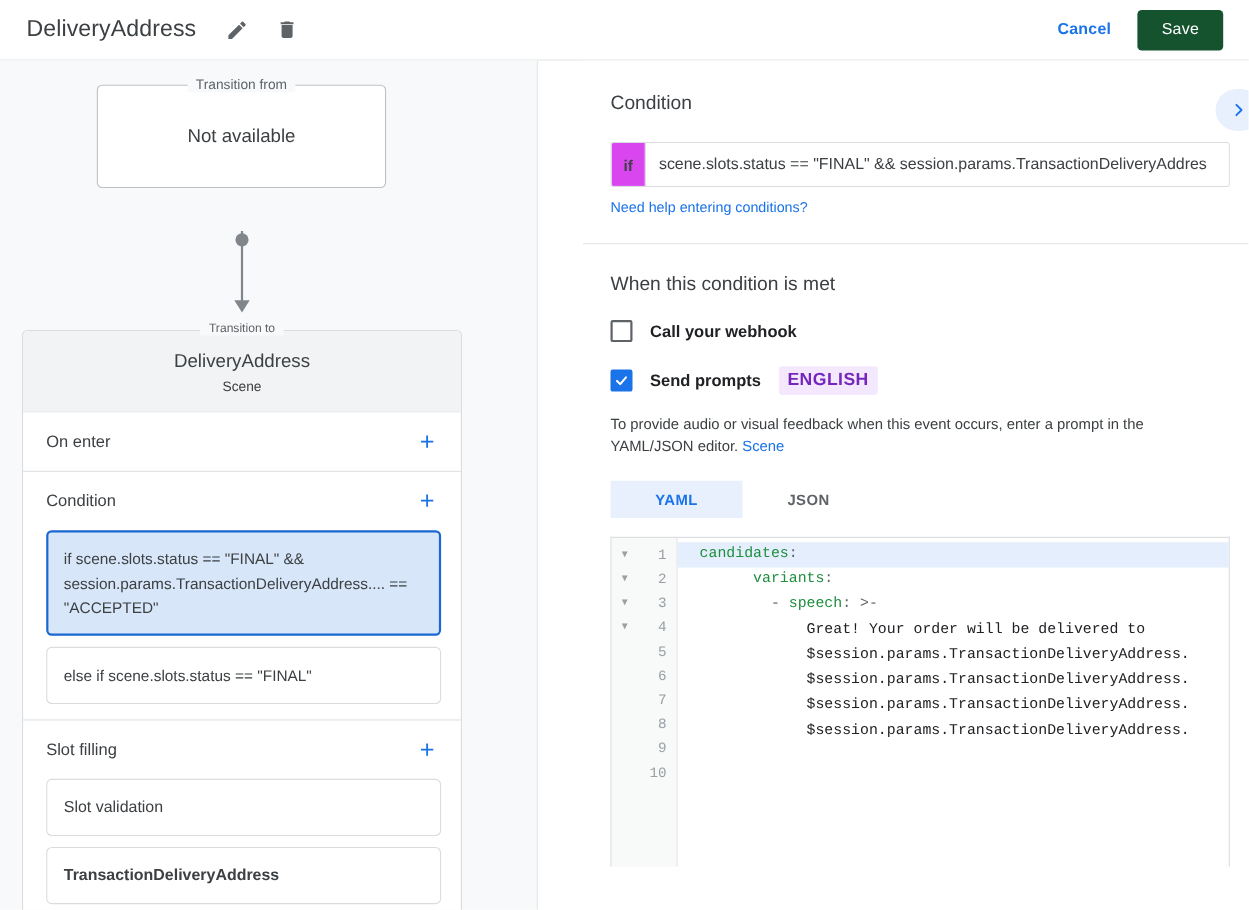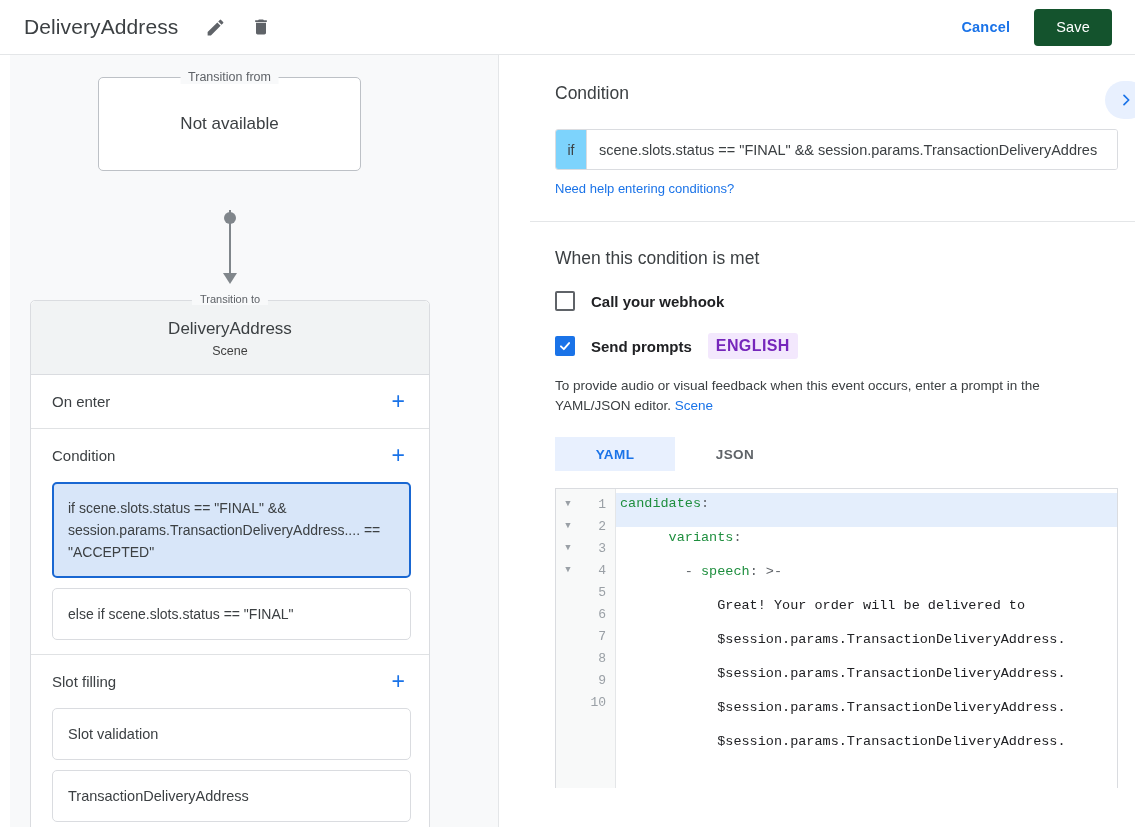--- a/index.html
+++ b/index.html
@@ -54,21 +54,20 @@
     cursor: pointer;
   }
 
   
   .left-panel {
     position: absolute; left: 0; top: 55px;
     width: 489px; height: 772px;
     background: #f8f9fa;
     overflow: hidden;
     border-right: 1px solid #e4e6e8;
-    margin-left: 10px;
   }
 
   .fieldset-box {
     position: relative;
     border: 1px solid #bdc1c6;
     border-radius: 5px;
     background: #ffffff;
   }
   .fieldset-legend {
     position: absolute;
@@ -188,21 +187,21 @@
   .slot-item {
     border: 1px solid #dadce0;
     border-radius: 5px;
     background: #ffffff;
     padding: 17px 15px;
     font-size: 14.5px;
     color: #3c4043;
     margin-bottom: 10px;
     cursor: pointer;
   }
-  .slot-item:last-child { margin-bottom: 0; }
+  .slot-item:last-child { margin-bottom: 0; font-weight: bold; }
 
   
   .right-panel {
     position: absolute; left: 530px; top: 55px;
     width: 605px; height: 772px;
     background: #ffffff;
     overflow: hidden;
   }
   .rp-section-1 {
     padding: 28px 0 0 25px;
@@ -227,24 +226,24 @@
     display: flex;
     margin-top: 25px;
     width: 563px;
     height: 41px;
     border: 1px solid #dadce0;
     border-radius: 3px;
     overflow: hidden;
   }
   .cond-if {
     width: 31px;
-    background: #7dd3fc;
+    background: #d946ef;
     border-right: 1px solid #dadce0;
     display: flex; align-items: center; justify-content: center;
-    font-size: 14px; color: #3c4043;
+    font-size: 14px; color: #3c4043; font-weight: bold;
   }
   .cond-input {
     flex: 1;
     border: none; outline: none;
     padding: 0 12px;
     font-size: 14.5px;
     color: #3c4043;
     font-family: "Liberation Sans", sans-serif;
     background: #ffffff;
   }
@@ -357,27 +356,27 @@
     text-align: right;
     padding-right: 4px;
   }
   .code {
     flex: 1;
     padding-top: 4px;
     overflow: hidden;
     position: relative;
   }
   .code-row {
-    height: 34px;
+    height: 23px;
     white-space: pre;
     font-family: "Liberation Mono", monospace;
     font-size: 13.5px;
     color: #202124;
     line-height: 22px;
-    padding-left: 4px;
+    padding-left: 20px;
   }
   .code-row.hl { background: #e4eefc; }
   .tok-key { color: #1e8e3e; }
   .tok-punct { color: #5f6368; }
 </style>
 </head>
 <body>
 
 <div class="topbar">
   <div class="topbar-title">DeliveryAddress</div>

